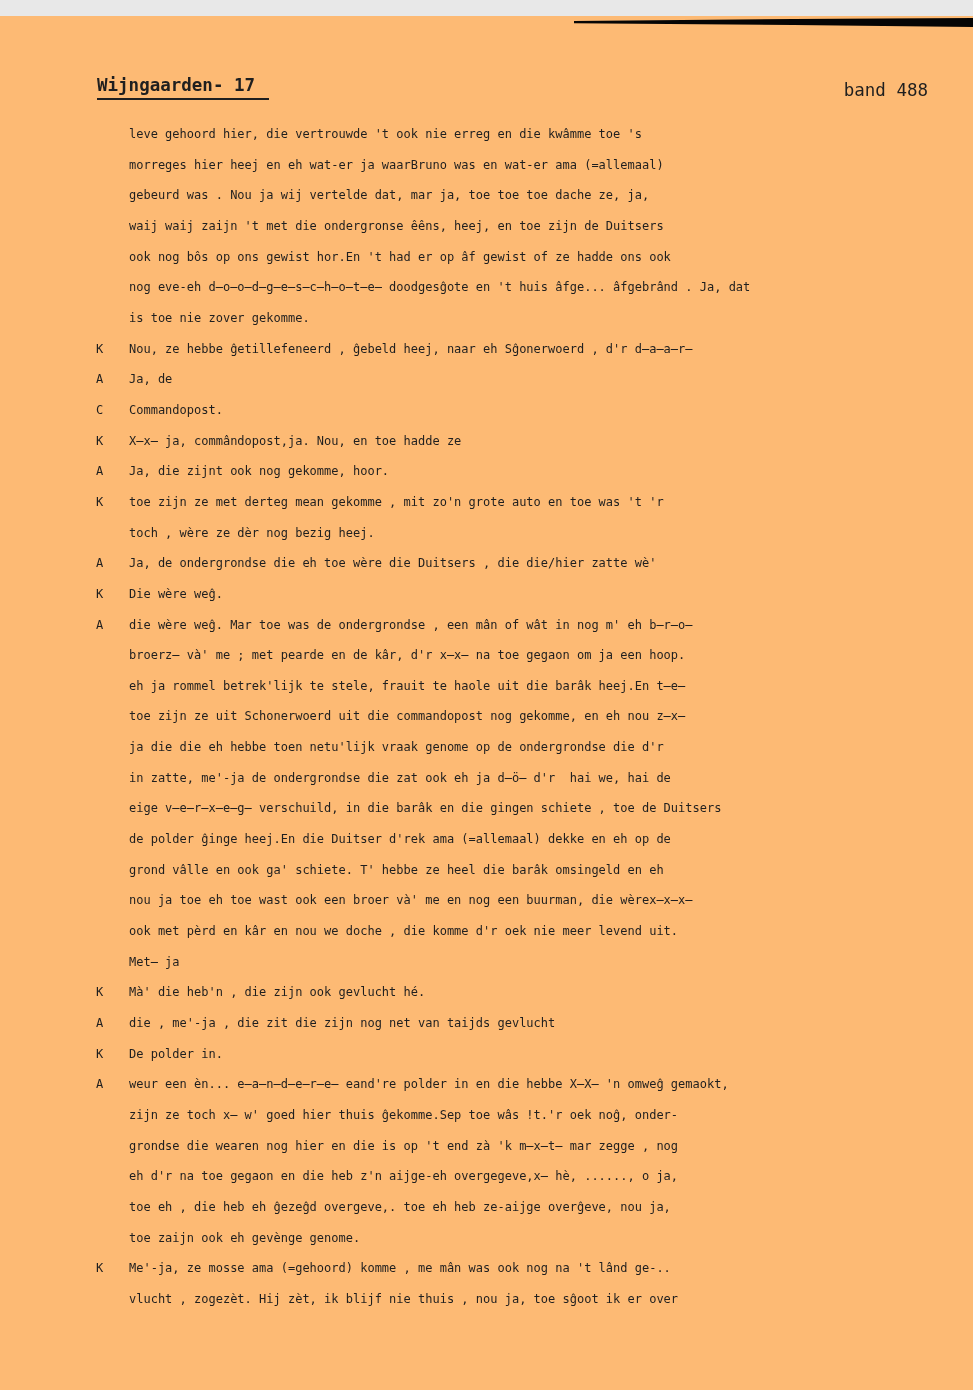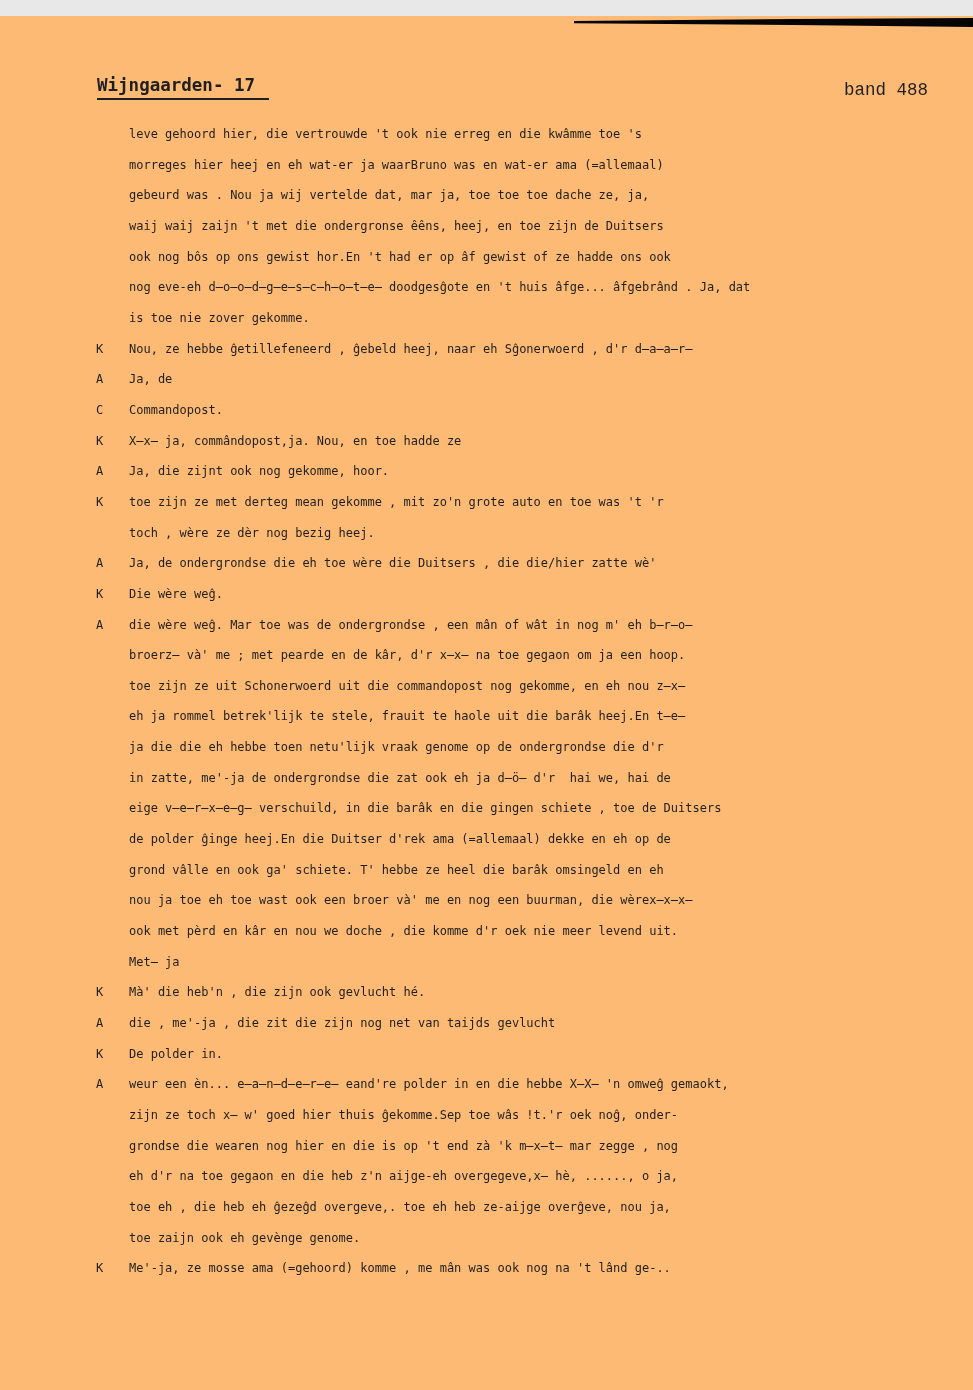--- a/index.html
+++ b/index.html
@@ -23,21 +23,21 @@
     position:absolute;
     left:97px;right:45px;top:59px;
     display:flex;justify-content:space-between;align-items:flex-end;
     font-size:17.5px;
     font-weight:bold;
   }
   .title{
     border-bottom:2px solid #1f1f1f;
     padding:0 14px 3px 0;
   }
-  .band{font-weight:normal;font-family:Liberation Mono, monospace;}
+  .band{font-weight:normal;}
   .transcript{
     position:absolute;
     left:96px;top:103px;right:20px;
     font-size:12px;
     line-height:30.65px;
   }
   .line{display:flex;white-space:pre;}
   .spk{flex:0 0 33px;width:33px;}
   .txt{white-space:pre;}
 </style>
@@ -66,35 +66,36 @@
       <div class="line"><span class="spk">A</span><span class="txt">Ja, de</span></div>
       <div class="line"><span class="spk">C</span><span class="txt">Commandopost.</span></div>
       <div class="line"><span class="spk">K</span><span class="txt">X̶x̶ ja, commândopost,ja. Nou, en toe hadde ze</span></div>
       <div class="line"><span class="spk">A</span><span class="txt">Ja, die zijnt ook nog gekomme, hoor.</span></div>
       <div class="line"><span class="spk">K</span><span class="txt">toe zijn ze met derteg mean gekomme , mit zo'n grote auto en toe was 't 'r</span></div>
       <div class="line"><span class="spk"></span><span class="txt">toch , wère ze dèr nog bezig heej.</span></div>
       <div class="line"><span class="spk">A</span><span class="txt">Ja, de ondergrondse die eh toe wère die Duitsers , die die/hier zatte wè'</span></div>
       <div class="line"><span class="spk">K</span><span class="txt">Die wère weĝ.</span></div>
       <div class="line"><span class="spk">A</span><span class="txt">die wère weĝ. Mar toe was de ondergrondse , een mân of wât in nog m' eh b̶r̶o̶</span></div>
       <div class="line"><span class="spk"></span><span class="txt">broerz̶ và' me ; met pearde en de kâr, d'r x̶x̶ na toe gegaon om ja een hoop.</span></div>
+      <div class="line"><span class="spk"></span><span class="txt">eh ja rommel betrek'lijk te stele, frauit te haole uit die barâk heej.En t̶e̶</span></div>
       <div class="line"><span class="spk"></span><span class="txt">toe zijn ze uit Schonerwoerd uit die commandopost nog gekomme, en eh nou z̶x̶</span></div>
-      <div class="line"><span class="spk"></span><span class="txt">eh ja rommel betrek'lijk te stele, frauit te haole uit die barâk heej.En t̶e̶</span></div>
       <div class="line"><span class="spk"></span><span class="txt">ja die die eh hebbe toen netu'lijk vraak genome op de ondergrondse die d'r</span></div>
       <div class="line"><span class="spk"></span><span class="txt">in zatte, me'-ja de ondergrondse die zat ook eh ja d̶ö̶ d'r  hai we, hai de</span></div>
       <div class="line"><span class="spk"></span><span class="txt">eige v̶e̶r̶x̶e̶g̶ verschuild, in die barâk en die gingen schiete , toe de Duitsers</span></div>
       <div class="line"><span class="spk"></span><span class="txt">de polder ĝinge heej.En die Duitser d'rek ama (=allemaal) dekke en eh op de</span></div>
       <div class="line"><span class="spk"></span><span class="txt">grond vâlle en ook ga' schiete. T' hebbe ze heel die barâk omsingeld en eh</span></div>
       <div class="line"><span class="spk"></span><span class="txt">nou ja toe eh toe wast ook een broer và' me en nog een buurman, die wèrex̶x̶x̶</span></div>
       <div class="line"><span class="spk"></span><span class="txt">ook met pèrd en kâr en nou we doche , die komme d'r oek nie meer levend uit.</span></div>
       <div class="line"><span class="spk"></span><span class="txt">Met̶ ja</span></div>
       <div class="line"><span class="spk">K</span><span class="txt">Mà' die heb'n , die zijn ook gevlucht hé.</span></div>
       <div class="line"><span class="spk">A</span><span class="txt">die , me'-ja , die zit die zijn nog net van taijds gevlucht</span></div>
       <div class="line"><span class="spk">K</span><span class="txt">De polder in.</span></div>
       <div class="line"><span class="spk">A</span><span class="txt">weur een èn... e̶a̶n̶d̶e̶r̶e̶ eand're polder in en die hebbe X̶X̶ 'n omweĝ gemaokt,</span></div>
       <div class="line"><span class="spk"></span><span class="txt">zijn ze toch x̶ w' goed hier thuis ĝekomme.Sep toe wâs !t.'r oek noĝ, onder-</span></div>
       <div class="line"><span class="spk"></span><span class="txt">grondse die wearen nog hier en die is op 't end zà 'k m̶x̶t̶ mar zegge , nog</span></div>
       <div class="line"><span class="spk"></span><span class="txt">eh d'r na toe gegaon en die heb z'n aijge-eh overgegeve,x̶ hè, ......, o ja,</span></div>
       <div class="line"><span class="spk"></span><span class="txt">toe eh , die heb eh ĝezeĝd overgeve,. toe eh heb ze-aijge overĝeve, nou ja,</span></div>
       <div class="line"><span class="spk"></span><span class="txt">toe zaijn ook eh gevènge genome.</span></div>
       <div class="line"><span class="spk">K</span><span class="txt">Me'-ja, ze mosse ama (=gehoord) komme , me mân was ook nog na 't lând ge-..</span></div>
+      <div class="line"><span class="spk"></span><span class="txt">vlucht , zogezèt. Hij zèt, ik blijf nie thuis , nou ja, toe sĝoot ik er over</span></div>
     </div>
 
 </div>
 
 </body></html>

